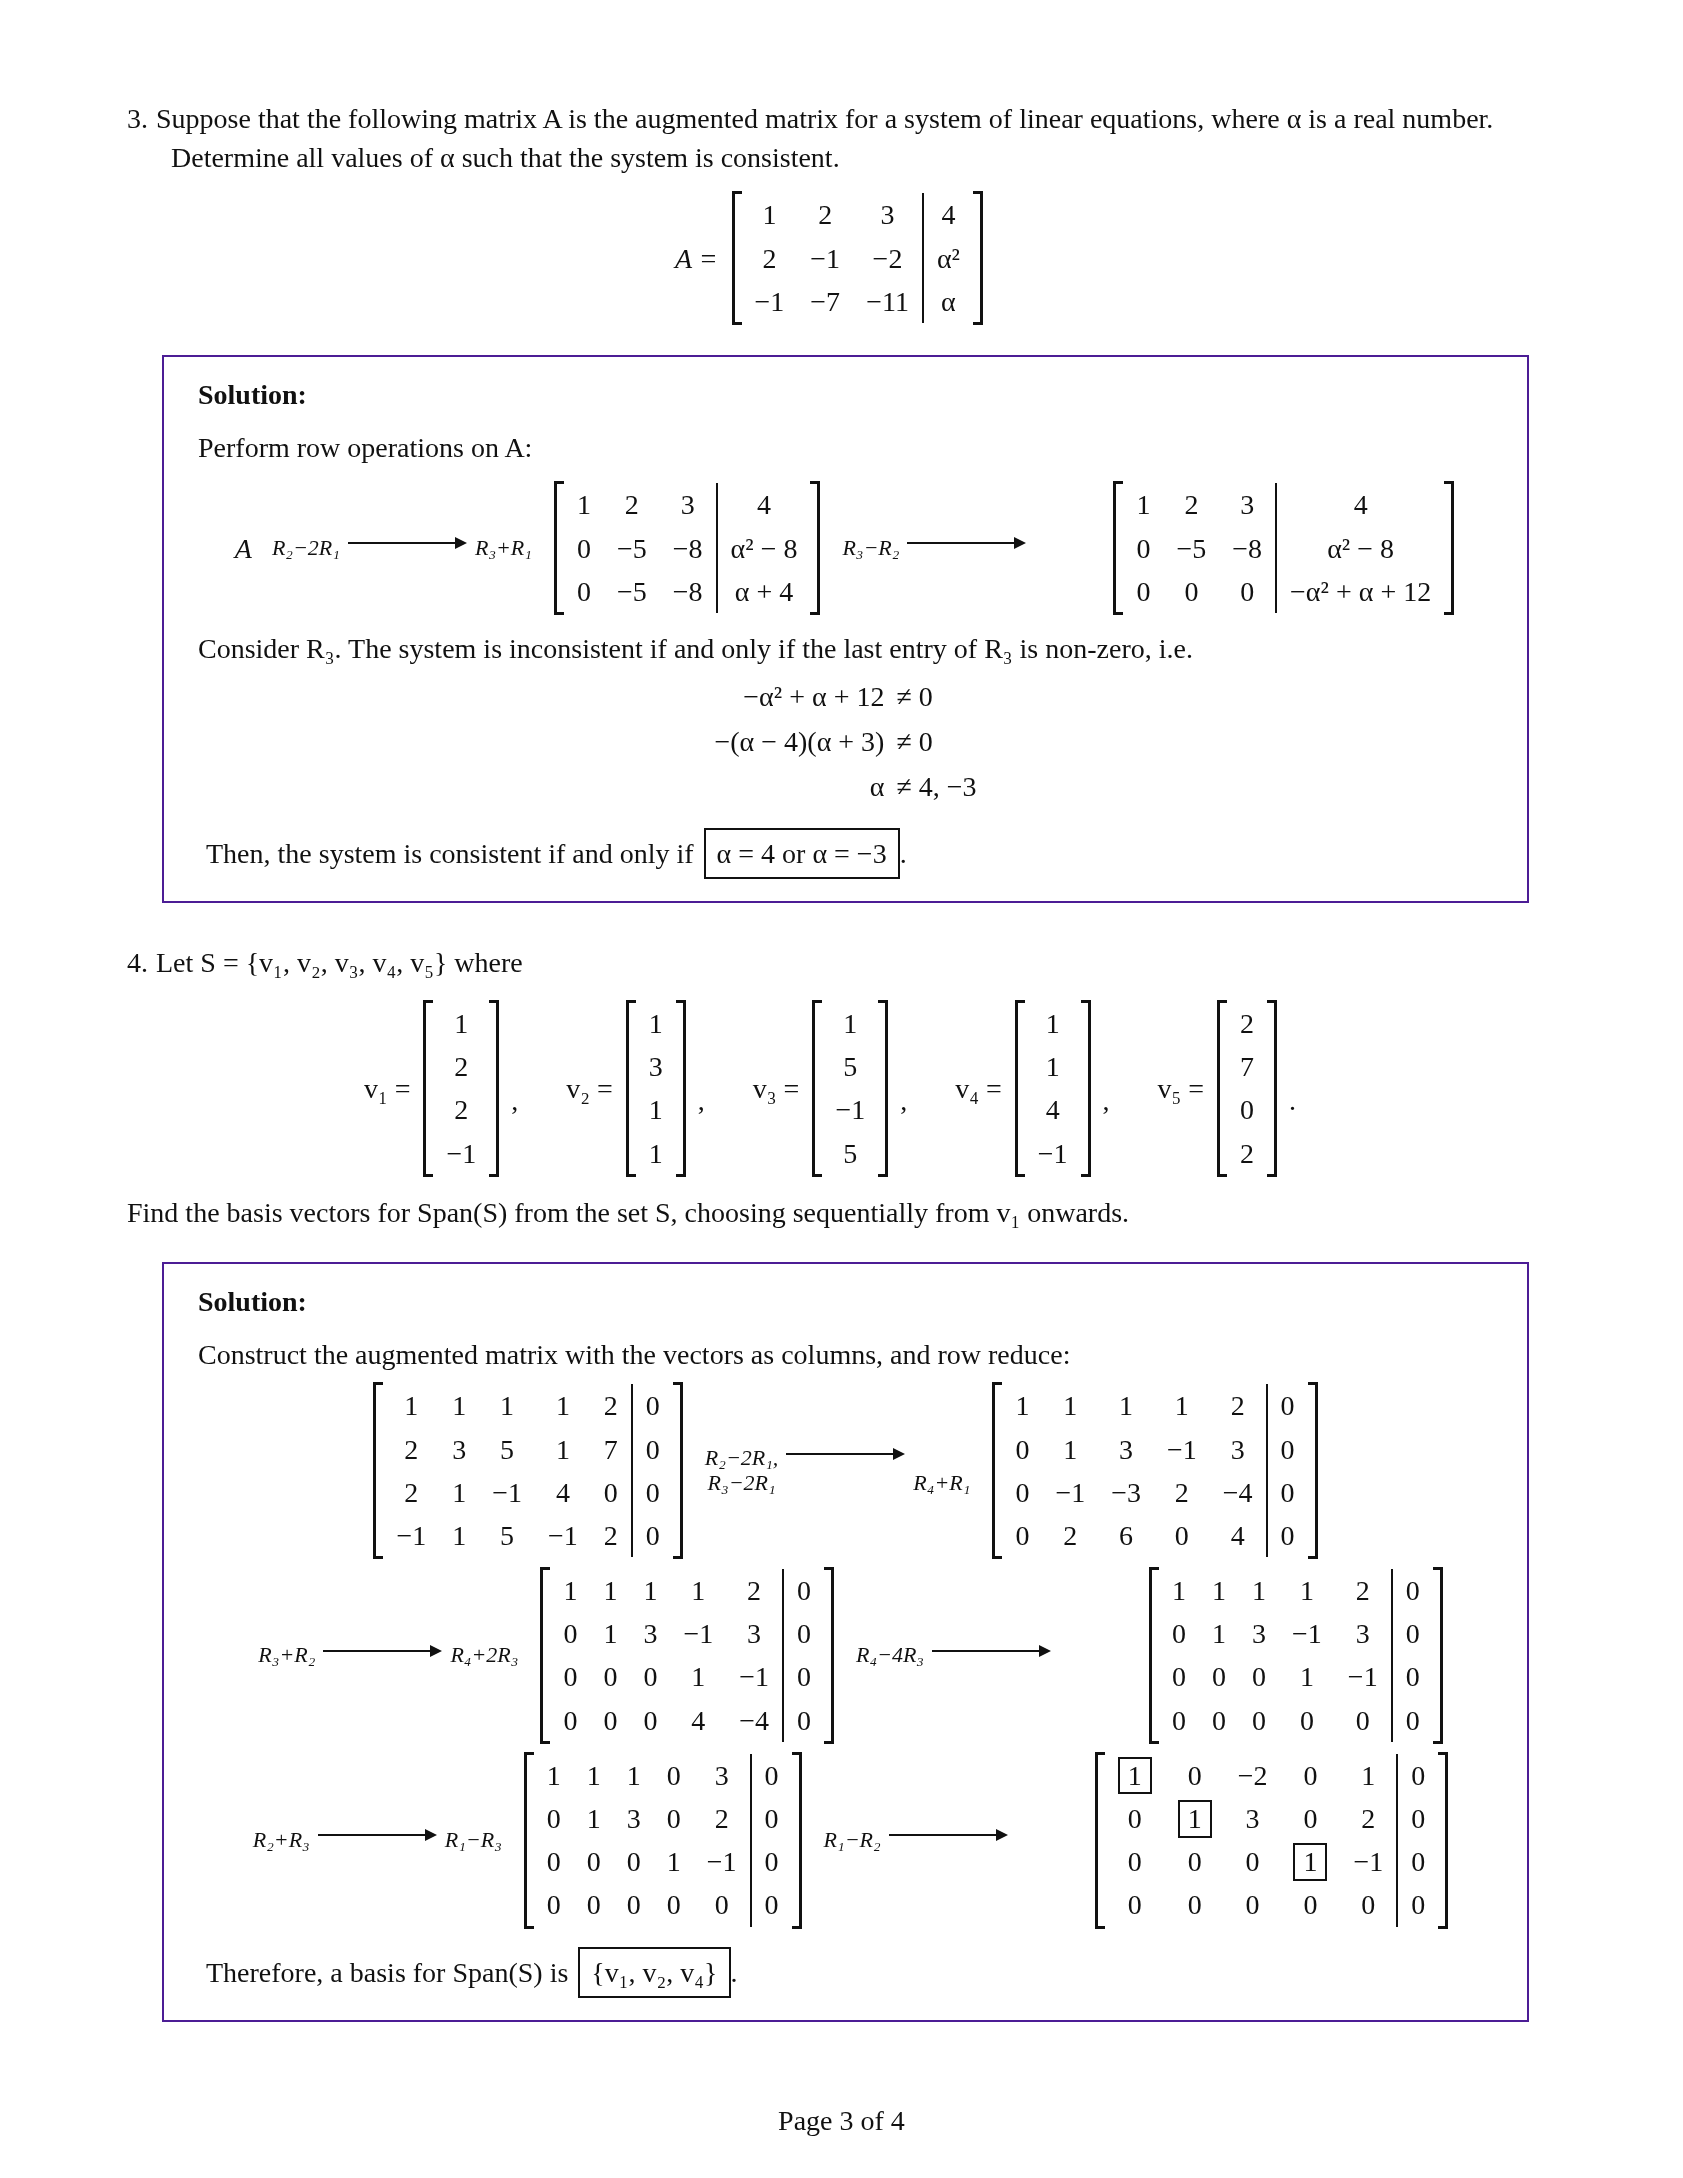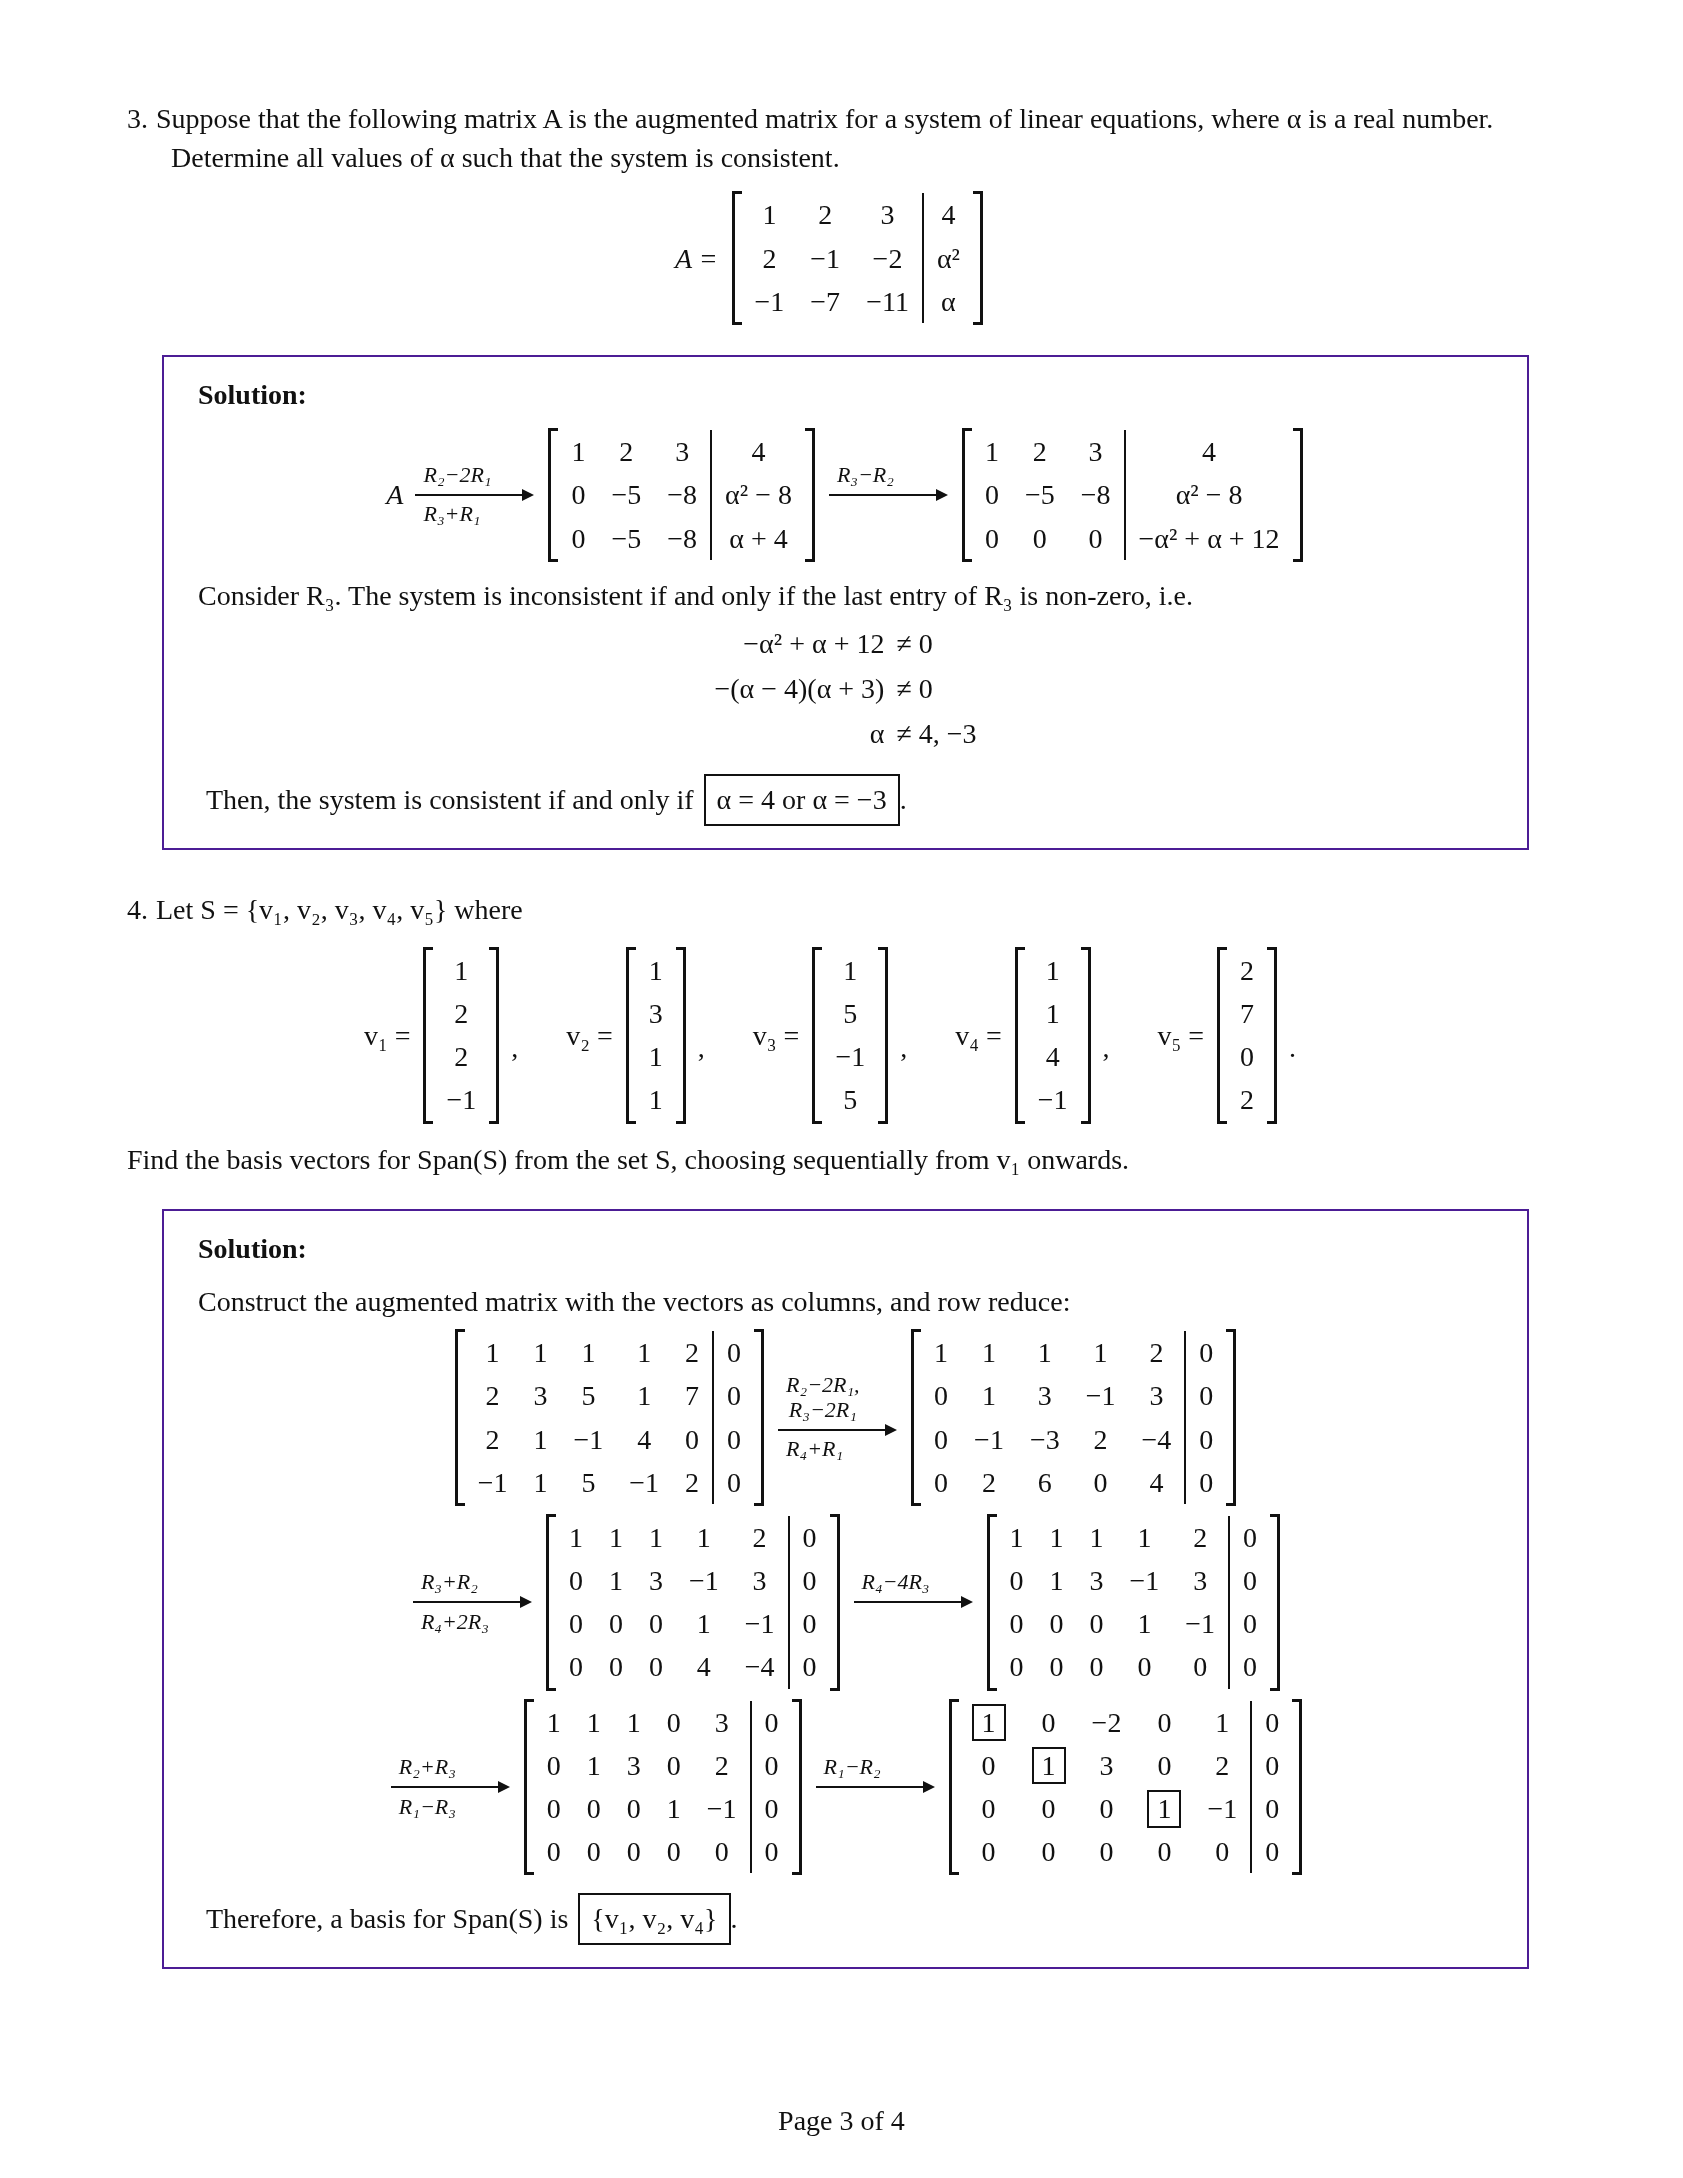--- a/index.html
+++ b/index.html
@@ -31,21 +31,21 @@
   .brk { width: 10px; flex: none; }
   .brk-l { border-left: 3px solid #111; border-top: 3px solid #111; border-bottom: 3px solid #111; }
   .brk-r { border-right: 3px solid #111; border-top: 3px solid #111; border-bottom: 3px solid #111; }
   .mtbl { display: table; margin: 2px 0; }
   .mrow { display: table-row; }
   .mcell { display: table-cell; text-align: center; vertical-align: middle; padding: 2px 13px; white-space: nowrap; }
   .mcell.aug { border-left: 2px solid #111; }
   .pivot-box { display: inline-block; border: 2px solid #111; padding: 0 8px; line-height: 1.2; }
 
   
-  .rowop { display: inline-flex; flex-direction: column; align-items: flex-start; justify-content: center; margin: 0 4px; }
+  .rowop { display: inline-flex; flex-direction: row; align-items: flex-end; justify-content: center; margin: 0 4px; }
   .rlabels { display: flex; flex-direction: column; align-items: center; }
   .rlabel { font-style: italic; font-size: 22px; line-height: 1.12; white-space: nowrap; padding: 0 8px; }
   .rlabel.hid { visibility: hidden; }
   .arrow { display: flex; align-items: center; align-self: stretch; min-width: 119px; height: 13px; margin: 1px 0; }
   .shaft { flex: 1; height: 0; border-top: 2.5px solid #111; }
   .head { width: 0; height: 0; flex: none; margin-left: -2px;
           border-top: 6.4px solid transparent; border-bottom: 6.4px solid transparent; border-left: 12px solid #111; }
 
   
   .box { border: 2px solid #4c1d95; margin: 30px 0 0 35px; width: 1367px; padding: 18px 34px 22px; }
@@ -102,20 +102,21 @@
               <span class="mcell">−11</span>
               <span class="mcell aug">α</span>
             </span>
           </span>
           <span class="brk brk-r"></span>
         </span>
     </div>
 
     <div class="box">
       <p class="sol-title">Solution:</p>
+      <p class="body-text">Perform row operations on A:</p>
 
       <div class="disp">
         <span class="it">A</span>
         <span class="rowop">
             <span class="rlabels">
               <span class="rlabel">R₂−2R₁</span>
             </span>
             <span class="arrow">
               <span class="shaft"></span>
               <span class="head"></span>

